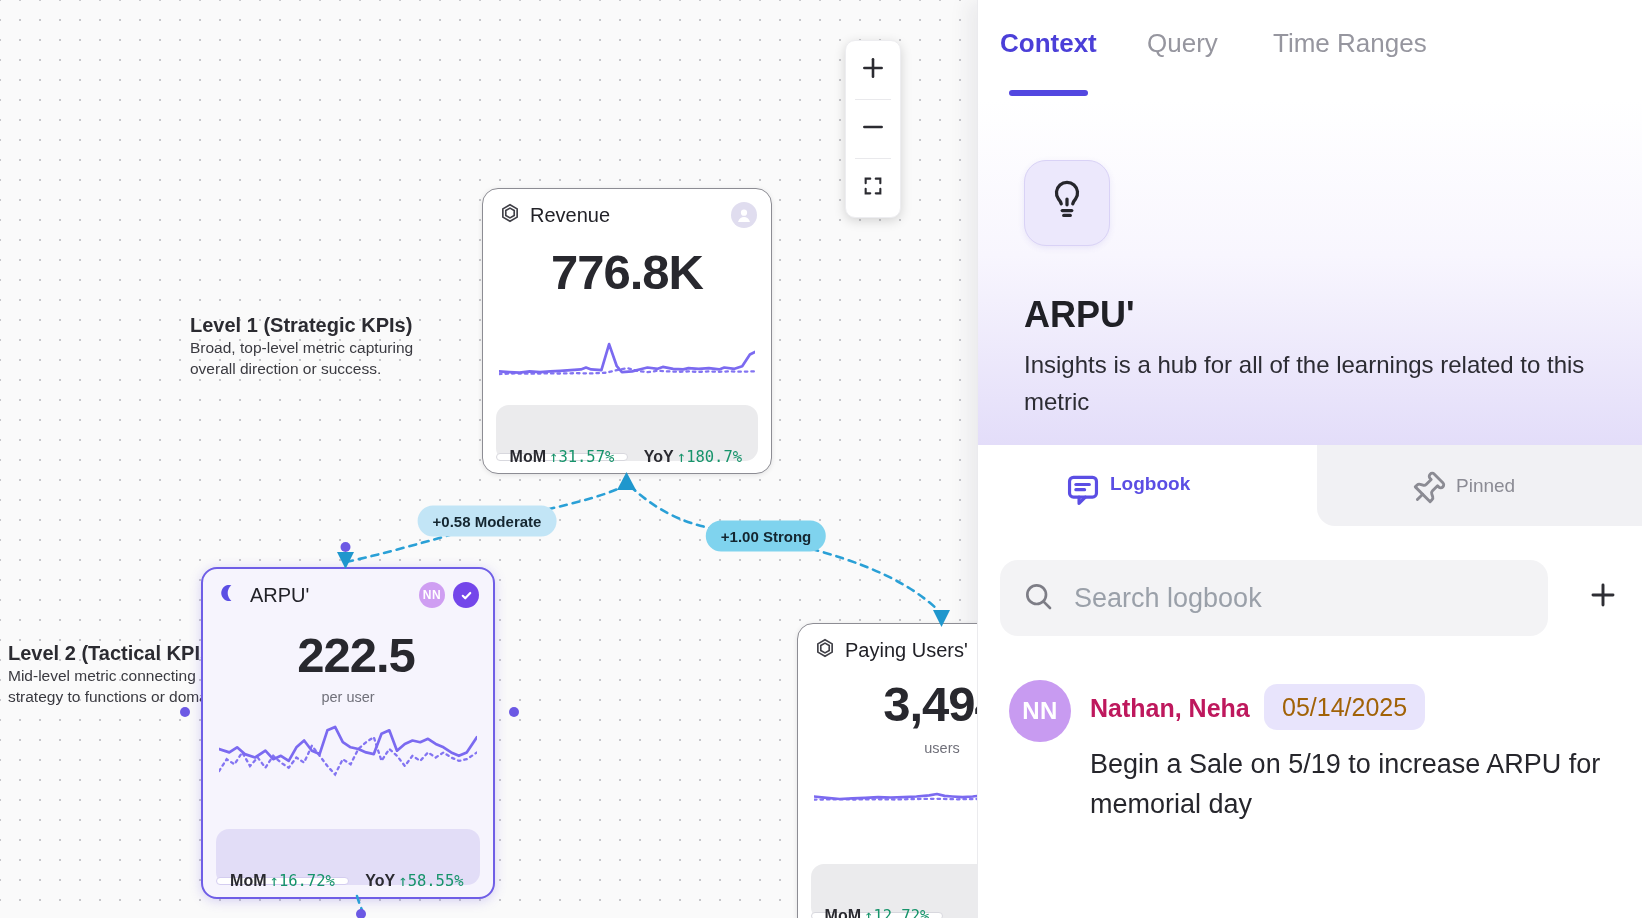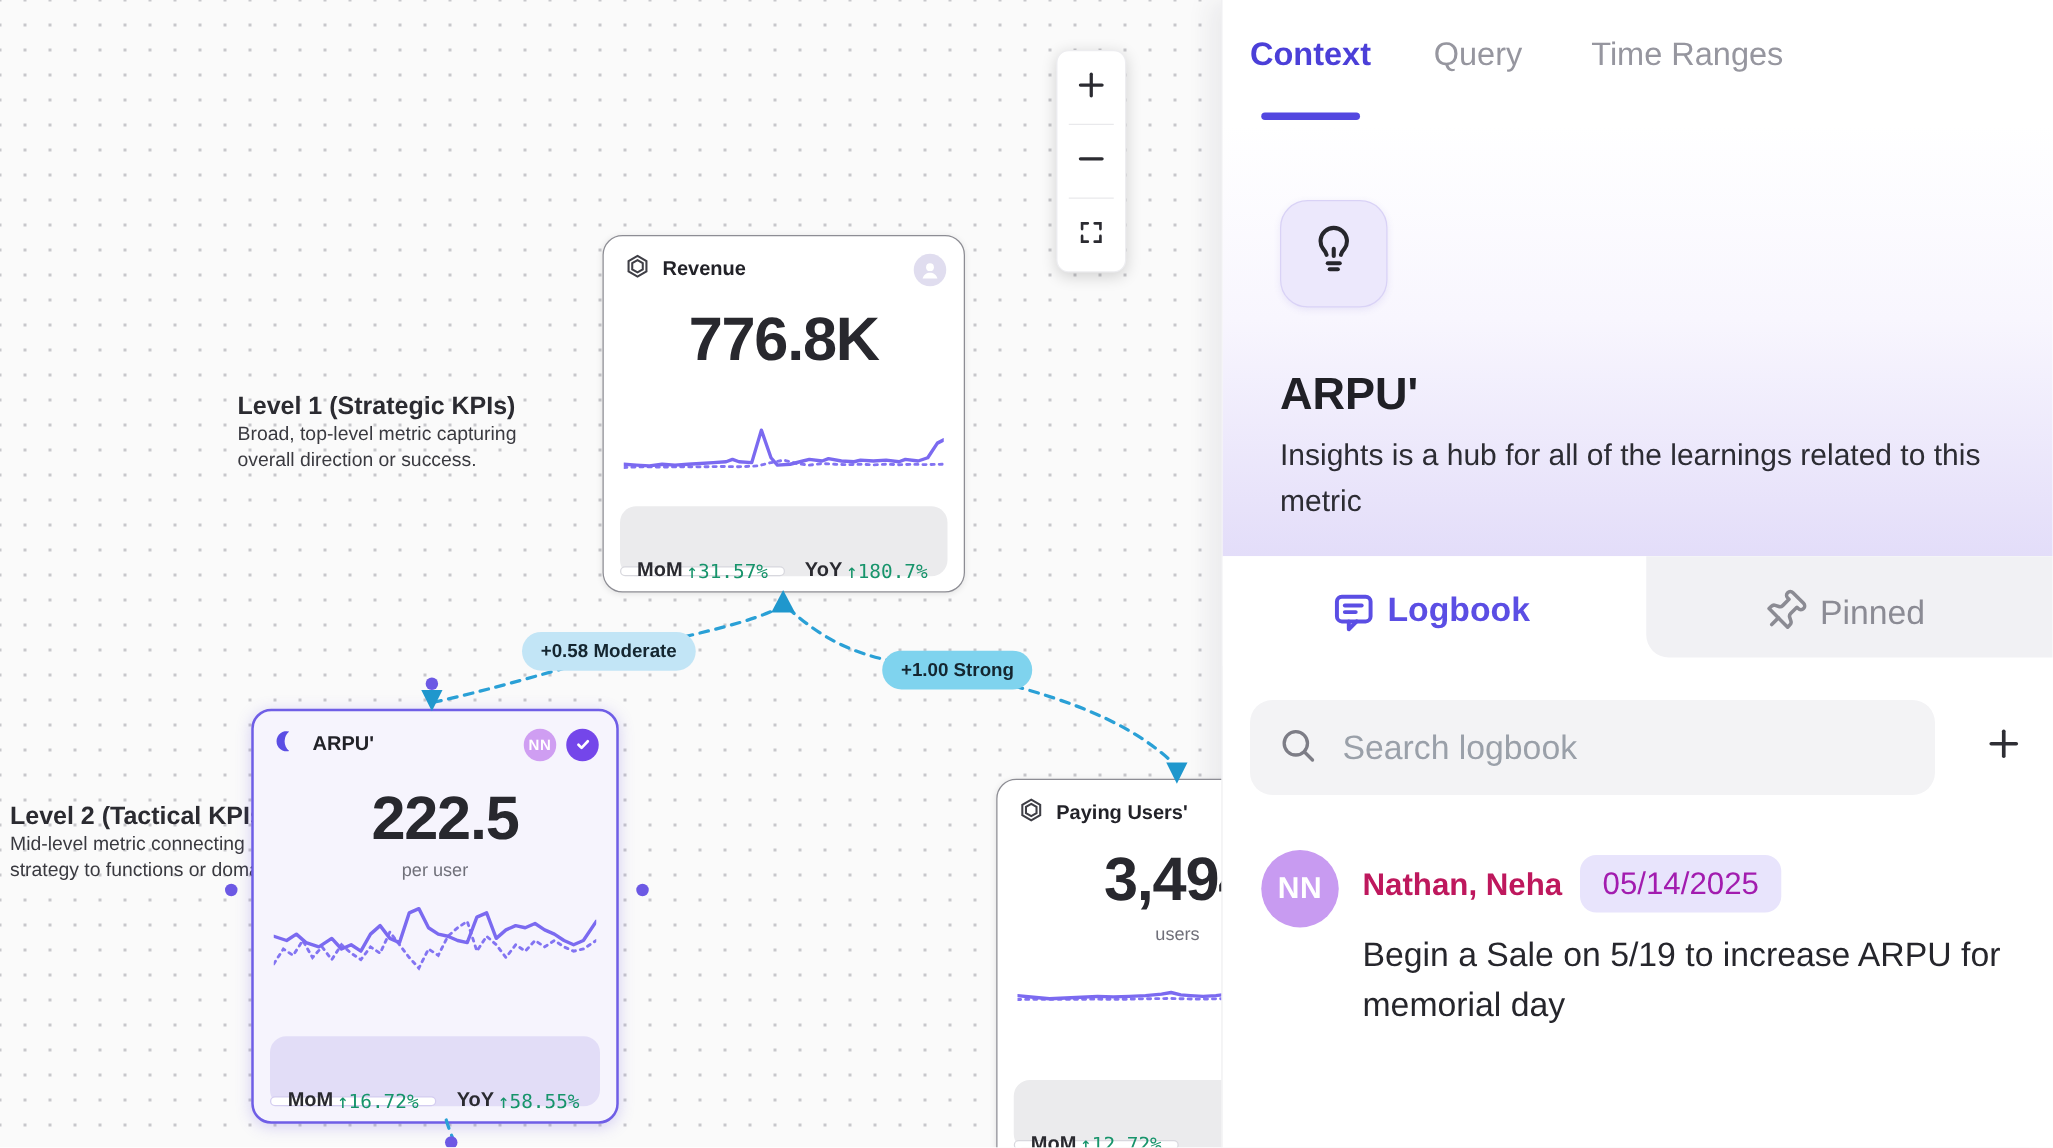--- a/index.html
+++ b/index.html
@@ -19,21 +19,21 @@
   .level-label{position:absolute;z-index:1;}
   .lvl-title{font-size:20px;font-weight:700;color:#2b2b31;white-space:nowrap;}
   .lvl-desc{font-size:15.5px;color:#3a3a40;line-height:21px;margin-top:0;white-space:nowrap;}
   .lvl-desc div{white-space:nowrap;}
 
   .card{position:absolute;z-index:2;background:#fff;border:1.5px solid #8d8d94;
     border-radius:16px;box-shadow:0 1px 5px rgba(0,0,0,.10);}
   .card.selected{background:#f6f4fd;border:2px solid #6f5ee6;
     box-shadow:0 2px 12px rgba(104,84,224,.25);}
   .card-head{position:absolute;top:13px;left:16px;right:14px;display:flex;align-items:center;gap:9px;}
-  .card-title{font-size:16px;font-weight:700;color:#222228;white-space:nowrap;}
+  .card-title{font-size:20px;font-weight:400;color:#222228;white-space:nowrap;}
   .head-right{margin-left:auto;display:flex;align-items:center;gap:8px;}
   .owner-avatar{width:26px;height:26px;border-radius:50%;background:#e0ddef;display:flex;
     align-items:center;justify-content:center;}
   .nn-badge{width:26px;height:26px;border-radius:50%;background:#cf9ef2;color:#fff;
     font-size:12px;font-weight:700;display:flex;align-items:center;justify-content:center;letter-spacing:.5px;}
   .check-badge{width:26px;height:26px;border-radius:50%;background:#7446ea;display:flex;
     align-items:center;justify-content:center;}
   .value{position:absolute;left:0;right:0;text-align:center;font-weight:700;color:#28282e;
     font-size:49px;letter-spacing:-1px;}
   .unit{position:absolute;left:0;right:0;text-align:center;font-size:14.5px;color:#70707a;}
@@ -72,41 +72,41 @@
     background:linear-gradient(180deg,#ffffff 0%,#f8f6fe 45%,#e3ddf9 100%);}
   .bulb-box{position:absolute;left:46px;top:60px;width:84px;height:84px;border-radius:22px;
     background:#ece8fc;border:1px solid #d9d2f6;box-shadow:0 2px 6px rgba(90,70,200,.10);
     display:flex;align-items:center;justify-content:center;}
   .m-title{position:absolute;left:46px;top:194px;font-size:36px;font-weight:700;color:#202026;}
   .m-desc{position:absolute;left:46px;top:246px;max-width:592px;font-size:24px;line-height:37px;color:#2c2c33;}
 
   .subtabs{position:absolute;top:445px;left:0;right:0;height:88px;background:#fff;}
   .pinned-bg{position:absolute;left:339px;right:0;top:0;height:81px;background:#f1f1f4;
     border-radius:0 0 0 18px;cursor:pointer;}
-  .subtab-label{position:absolute;font-size:27px;font-weight:600;white-space:nowrap;}
+  .subtab-label{position:absolute;font-size:19px;font-weight:600;white-space:nowrap;}
   .logbook-label{left:132px;top:28px;color:#5b4ee4;}
   .pinned-label{left:478px;top:30px;color:#8b8b94;font-weight:500;}
   .logbook-ic{position:absolute;left:86px;top:26px;}
   .pinned-ic{position:absolute;left:432px;top:26px;}
 
   .search-box{position:absolute;left:22px;top:560px;width:504px;height:76px;border-radius:18px;
     background:#f3f3f5;display:flex;align-items:center;padding:0 22px;gap:18px;}
   .search-box input{flex:1;border:none;outline:none;background:transparent;font-size:27px;
     color:#3a3a40;font-family:"Liberation Sans","DejaVu Sans",sans-serif;}
   .search-box input::placeholder{color:#9aa0a9;}
   .add-btn{position:absolute;left:604px;top:576px;width:42px;height:42px;display:flex;
     align-items:center;justify-content:center;cursor:pointer;}
 
   .entry{position:absolute;left:0;top:668px;right:0;}
   .entry-avatar{position:absolute;left:31px;top:12px;width:62px;height:62px;border-radius:50%;
     background:#c89bf1;color:#fff;font-size:24px;font-weight:700;display:flex;
     align-items:center;justify-content:center;letter-spacing:.5px;}
   .entry-author{position:absolute;left:112px;top:26px;font-size:25px;font-weight:700;color:#be185d;white-space:nowrap;}
   .entry-date{position:absolute;left:286px;top:16px;height:46px;line-height:46px;padding:0 18px;
-    border-radius:13px;background:#e8e4fc;color:#a21caf;font-size:25px;white-space:nowrap;}
+    border-radius:13px;background:#e8e4fc;color:#a16207;font-size:25px;white-space:nowrap;}
   .entry-msg{position:absolute;left:112px;top:76px;max-width:515px;font-size:27px;line-height:40px;color:#26262c;}
 </style>
 </head>
 <body>
 
 <div class="app">
 
   <div class="canvas">
 
     <div class="level-label" style="left:190px;top:314px;">

